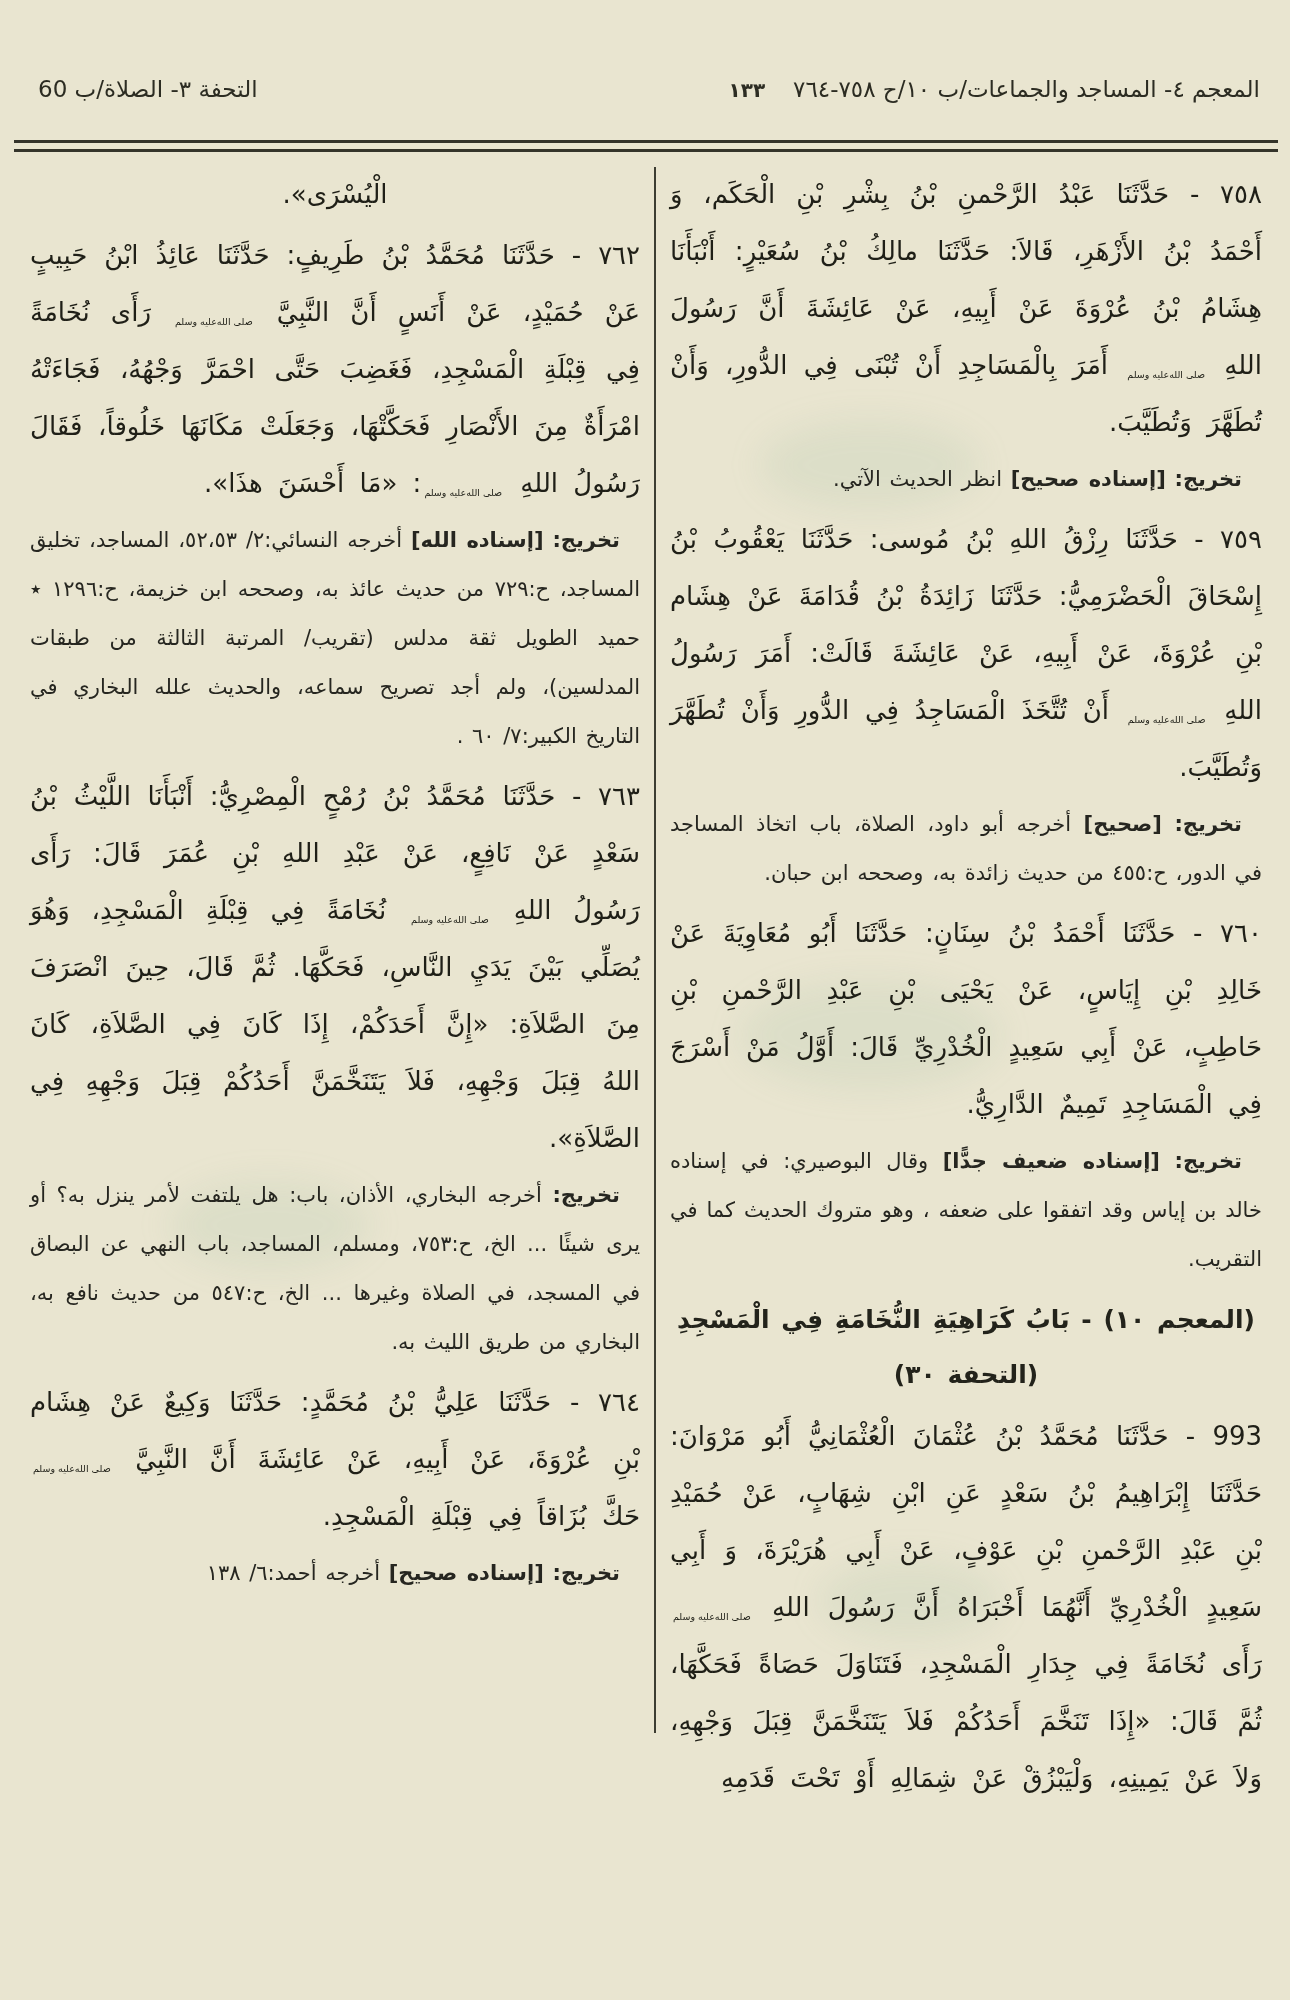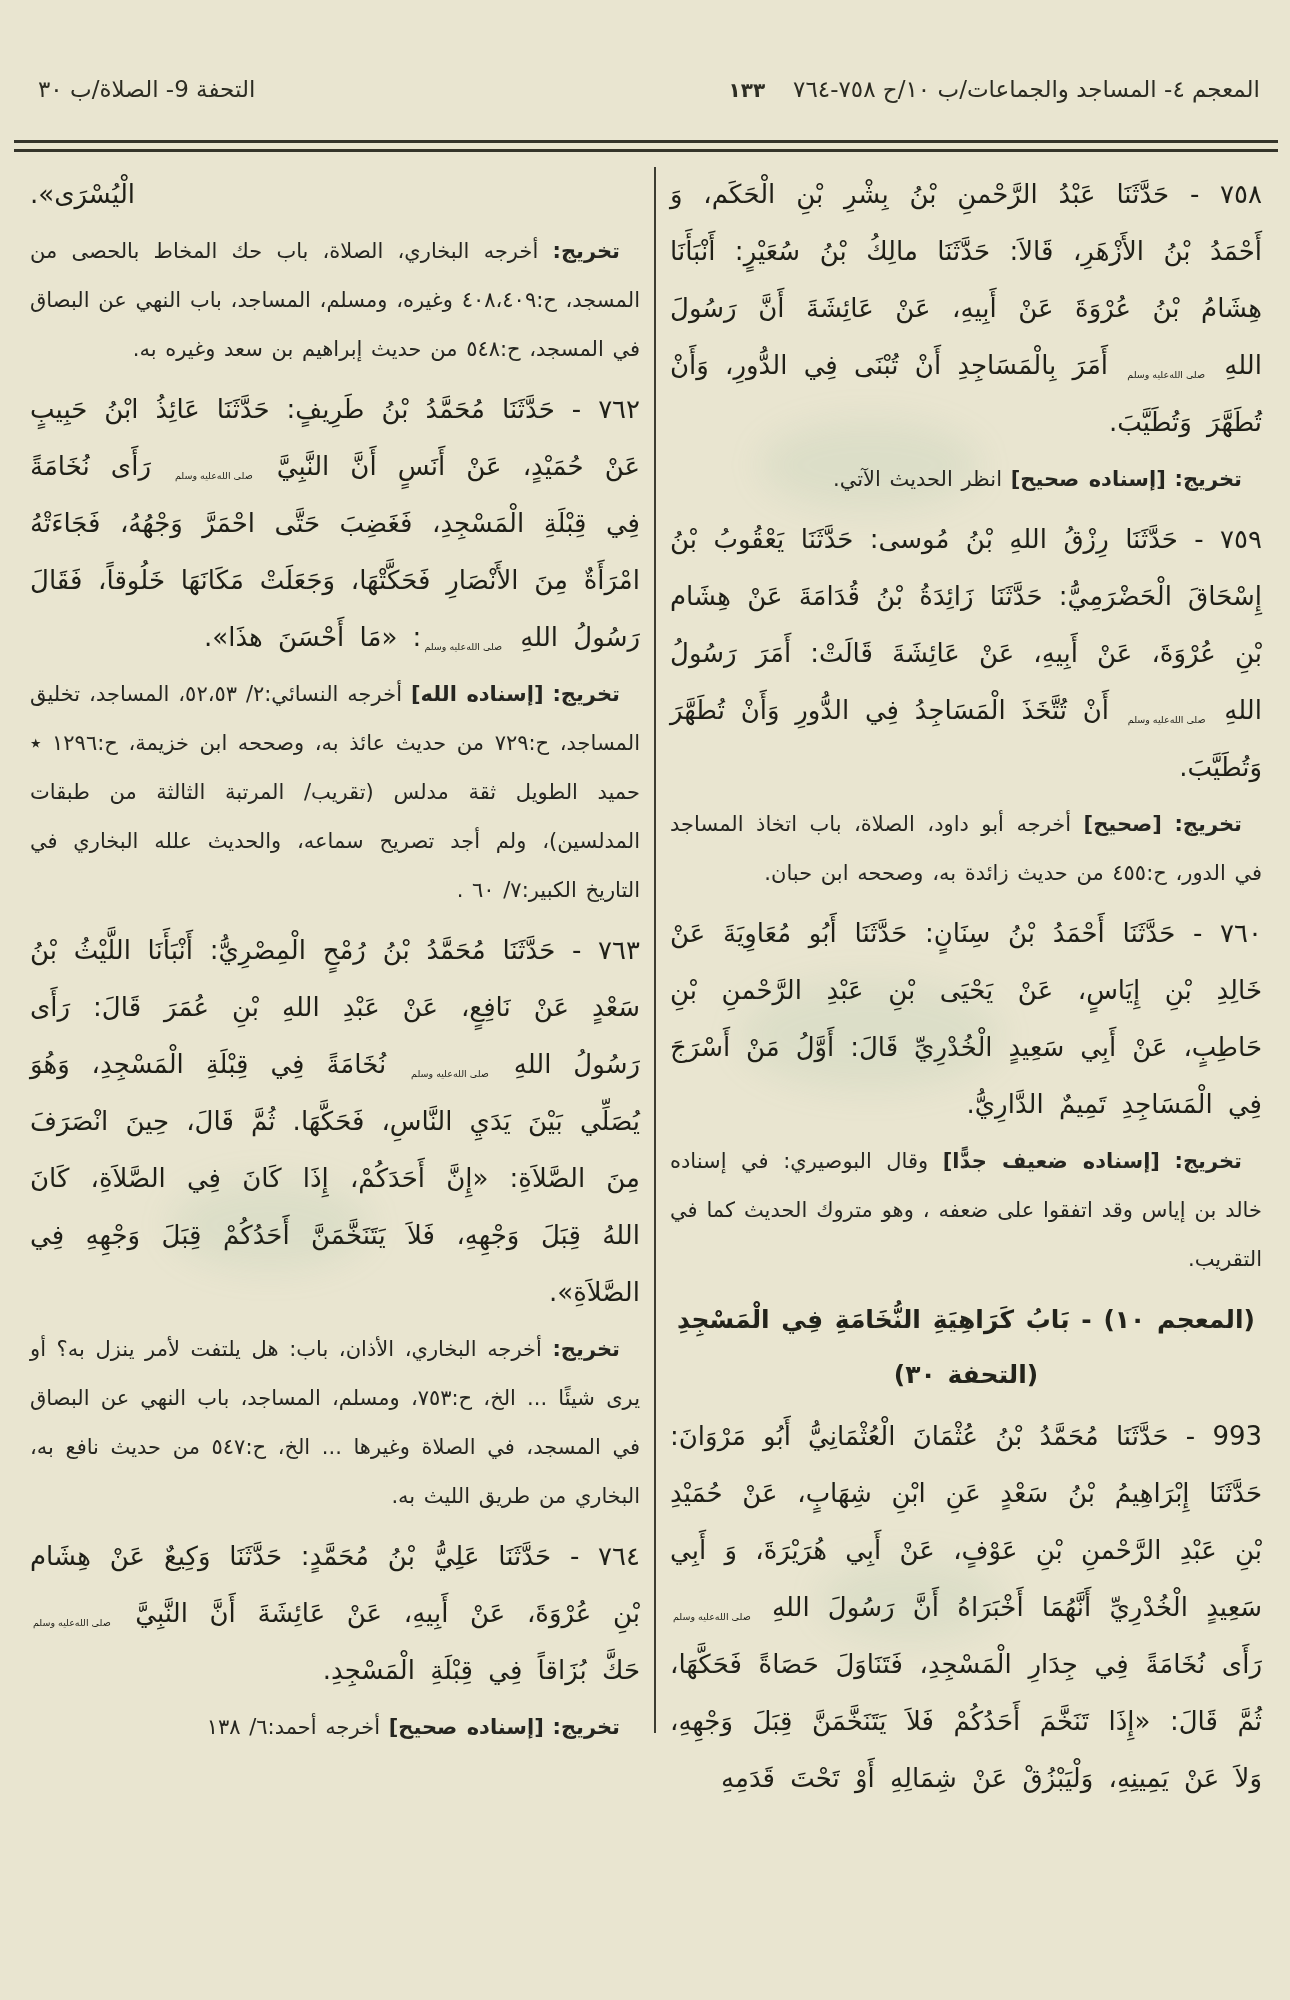--- a/index.html
+++ b/index.html
@@ -46,21 +46,21 @@
   .hnum,.opener{font-weight:normal;}
   .takhrij{
     font-size:21px;line-height:49px;word-spacing:2px;
     margin-bottom:7px;text-indent:20px;color:#262620;
   }
   .tlabel,.tgrade{font-weight:bold;}
   .heading{
     font-weight:bold;font-size:25px;line-height:55px;
     text-align:center;margin:8px 0 6px;word-spacing:3px;
   }
-  .cont{text-align:left;}
+  .cont{text-align:center;}
   .saw{
     display:inline-flex;flex-direction:row;
     font-size:9.5px;line-height:1.12;vertical-align:-4px;margin:0 3px;
     font-weight:normal;word-spacing:0;letter-spacing:0;
   }
 </style>
 </head>
 <body>
 
 <div class="page">
@@ -68,21 +68,21 @@
   <div class="stain s1"></div>
   <div class="stain s2"></div>
   <div class="stain s3"></div>
   <div class="stain s4"></div>
 
   <div class="header">
     <div class="hdr-right">
       <span>المعجم ٤- المساجد والجماعات/ب ١٠/ح ٧٥٨-٧٦٤</span>
       <span class="pnum">١٣٣</span>
     </div>
-    <div class="hdr-left">التحفة 9- الصلاة/ب ٣٠</div>
+    <div class="hdr-left">التحفة ٣- الصلاة/ب 60</div>
   </div>
 
   <div class="rule"></div>
   <div class="divider"></div>
 
   <section class="col col-right">
 
     <p class="matn">
       <span class="hnum">٧٥٨ -</span>
       <span class="opener">حَدَّثَنَا</span>
@@ -135,24 +135,20 @@
             <span>عليه وسلم</span>
           </span> رَأَى نُخَامَةً فِي جِدَارِ الْمَسْجِدِ، فَتَنَاوَلَ حَصَاةً فَحَكَّهَا، ثُمَّ قَالَ: «إِذَا تَنَخَّمَ أَحَدُكُمْ فَلاَ يَتَنَخَّمَنَّ قِبَلَ وَجْهِهِ، وَلاَ عَنْ يَمِينِهِ، وَلْيَبْزُقْ عَنْ شِمَالِهِ أَوْ تَحْتَ قَدَمِهِ</span>
     </p>
 
   </section>
 
   <section class="col col-left">
 
     <p class="matn cont">الْيُسْرَى».</p>
 
-    <p class="takhrij">
-      <span class="tlabel">تخريج:</span>
-      <span>أخرجه البخاري، الصلاة، باب حك المخاط بالحصى من المسجد، ح:٤٠٨،٤٠٩ وغيره، ومسلم، المساجد، باب النهي عن البصاق في المسجد، ح:٥٤٨ من حديث إبراهيم بن سعد وغيره به.</span>
-    </p>
 
     <p class="matn">
       <span class="hnum">٧٦٢ -</span>
       <span class="opener">حَدَّثَنَا</span>
       <span>مُحَمَّدُ بْنُ طَرِيفٍ: حَدَّثَنَا عَائِذُ ابْنُ حَبِيبٍ عَنْ حُمَيْدٍ، عَنْ أَنَسٍ أَنَّ النَّبِيَّ <span class="saw">
             <span>صلى الله</span>
             <span>عليه وسلم</span>
           </span> رَأَى نُخَامَةً فِي قِبْلَةِ الْمَسْجِدِ، فَغَضِبَ حَتَّى احْمَرَّ وَجْهُهُ، فَجَاءَتْهُ امْرَأَةٌ مِنَ الأَنْصَارِ فَحَكَّتْهَا، وَجَعَلَتْ مَكَانَهَا خَلُوقاً، فَقَالَ رَسُولُ اللهِ <span class="saw">
             <span>صلى الله</span>
             <span>عليه وسلم</span>

